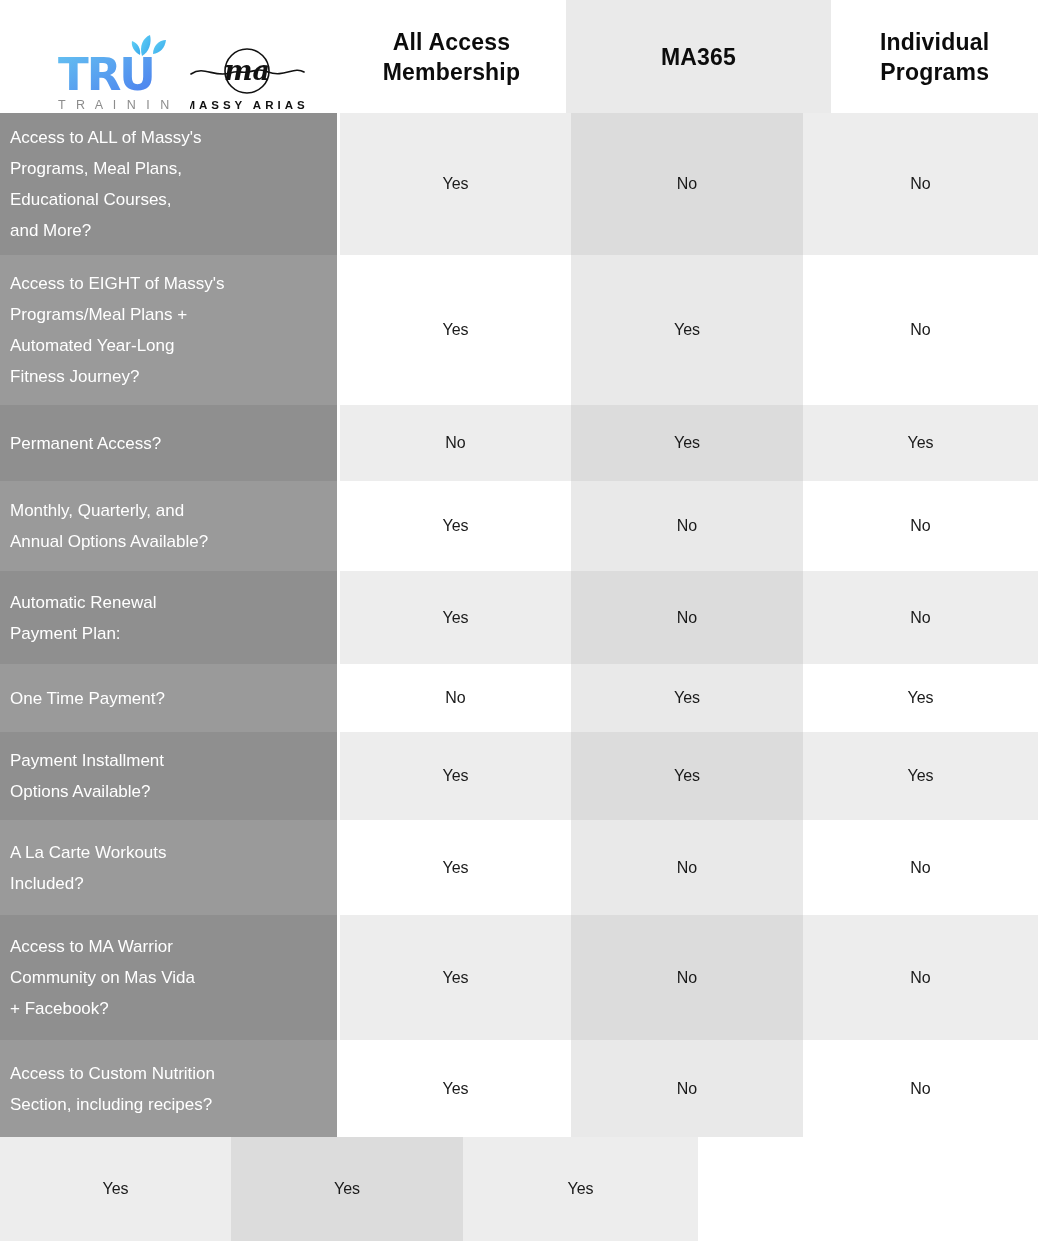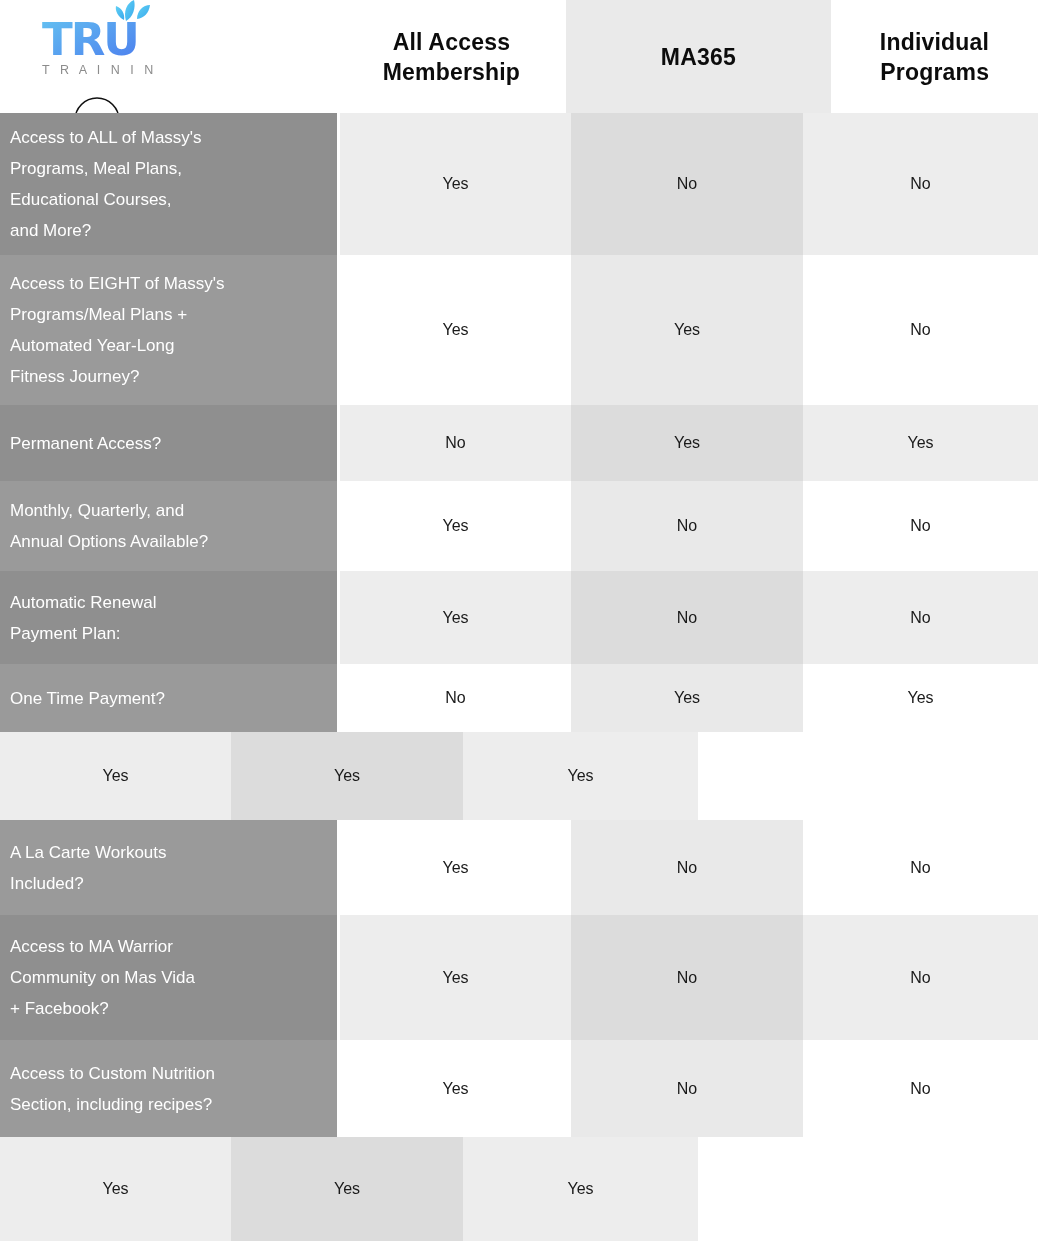--- a/index.html
+++ b/index.html
@@ -4,22 +4,22 @@
 <style>
   * { margin:0; padding:0; box-sizing:border-box; }
   html,body { background:#ffffff; }
   body { width:1038px; font-family:"Liberation Sans", sans-serif; }
   .page { width:1038px; height:1241px; background:#ffffff; overflow:hidden; }
 
   .row { display:flex; width:1038px; }
 
   
   .header-row { height:113px; background:#ffffff; }
-  .logo-cell { width:340px; display:flex; align-items:flex-start; justify-content:flex-start;
-               padding-left:40px; gap:16px;flex-direction:column; }
+  .logo-cell { width:340px; display:flex; align-items:flex-end; justify-content:flex-start;
+               padding-left:56px; gap:16px; }
   .hcell { display:flex; align-items:center; justify-content:center; text-align:center;
            font-weight:bold; font-size:23px; line-height:30px; color:#0c0c0c;
            white-space:pre-line; letter-spacing:0.2px; }
   .h1 { width:231px; }
   .h2 { width:268px; background:#eaeaea; }
   .h3 { width:209px;text-align:right; }
 
   
   .label-cell { width:340px; border-right:3px solid #ffffff; color:#ffffff;
                 font-size:17px; line-height:31px; display:flex; align-items:center;
@@ -132,20 +132,22 @@
   </div>
 
   <div class="row even" style="height:68px">
     <div class="label-cell">One Time Payment?</div>
     <div class="cell c1">No</div>
     <div class="cell c2">Yes</div>
     <div class="cell c3">Yes</div>
   </div>
 
   <div class="row odd" style="height:88px">
+    <div class="label-cell">Payment Installment
+Options Available?</div>
     <div class="cell c1">Yes</div>
     <div class="cell c2">Yes</div>
     <div class="cell c3">Yes</div>
   </div>
 
   <div class="row even" style="height:95px">
     <div class="label-cell">A La Carte Workouts
 Included?</div>
     <div class="cell c1">Yes</div>
     <div class="cell c2">No</div>

